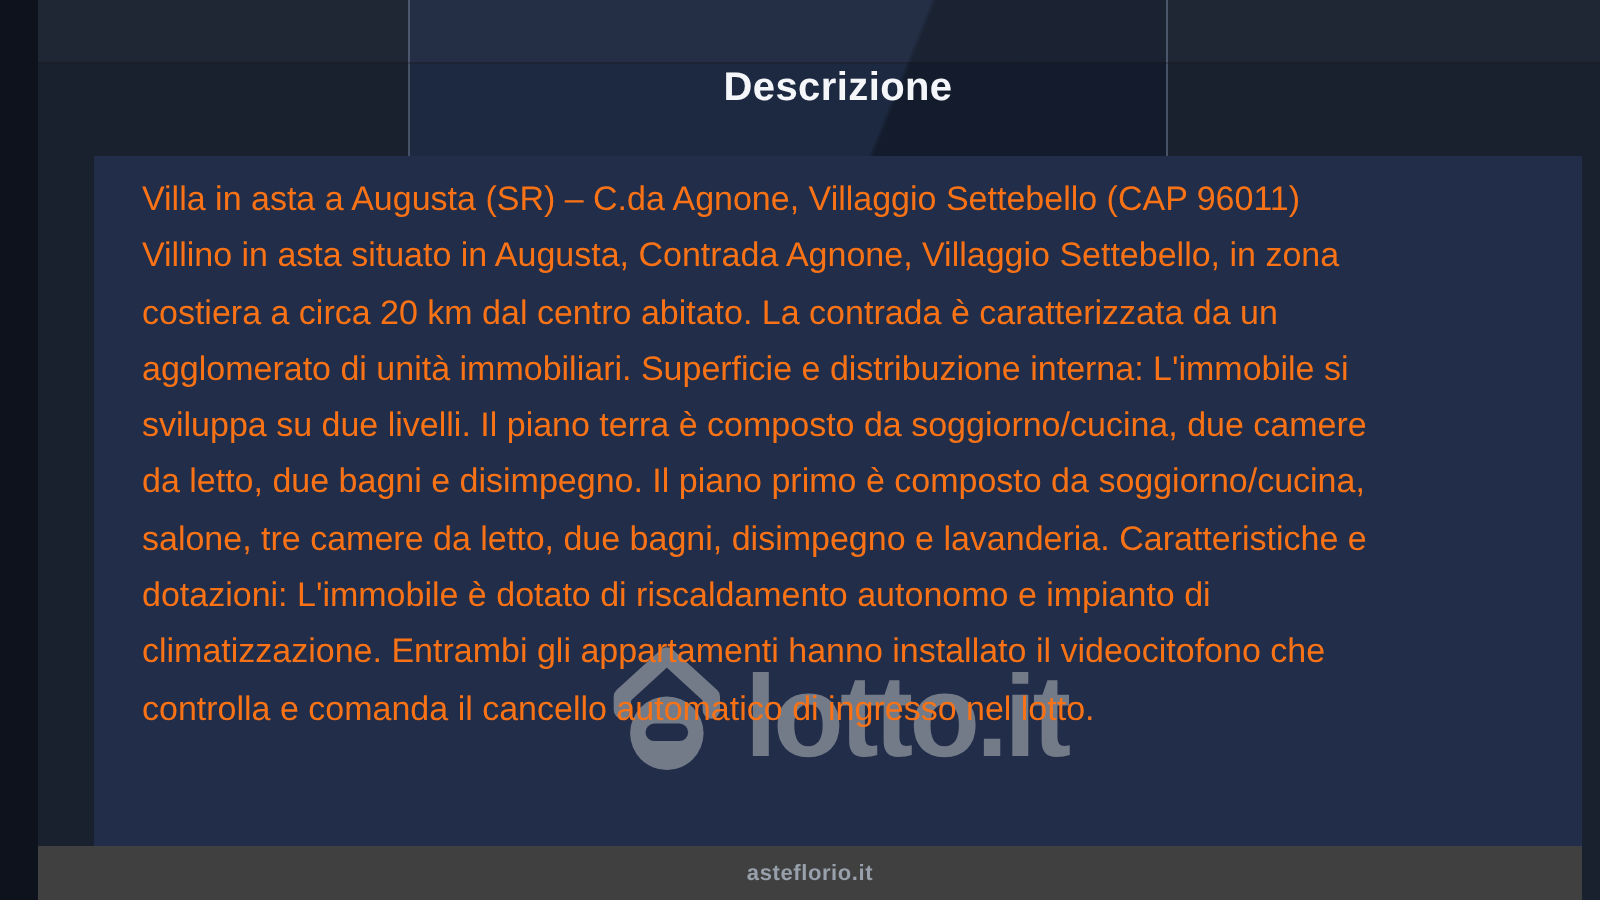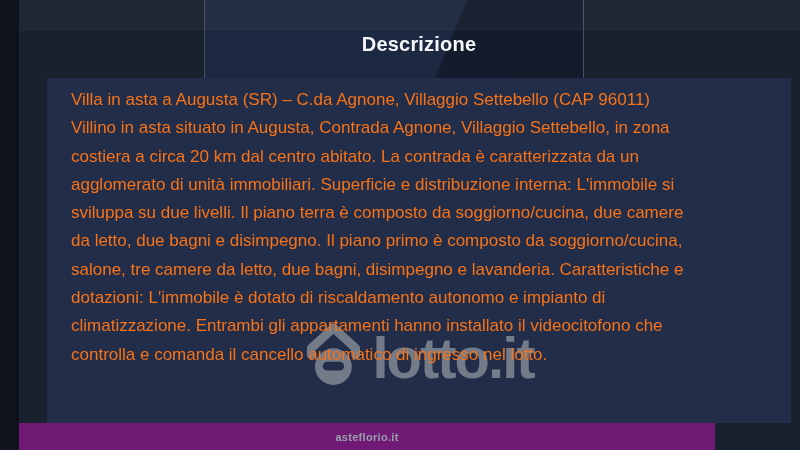--- a/index.html
+++ b/index.html
@@ -48,22 +48,22 @@
     line-height:1;
   }
   .desc-text {
     position:relative; z-index:2;
     padding:8px 18px 0 24px;
     font-size:17px; line-height:28.3px;
     color:#f97316;
     white-space:pre-line;
   }
   .footer-bar {
-    position:absolute; left:0; bottom:0; width:696px; height:27px;
-    background:#701a75;
+    position:absolute; left:0; bottom:0; width:772px; height:27px;
+    background:#404040;
     display:flex; align-items:center; justify-content:center;
   }
   .footer-bar .site {
     font-size:11px; font-weight:bold; color:#97a0ab; letter-spacing:0.3px;
   }
 </style>
 </head>
 <body>
 
 <div class="stage">

